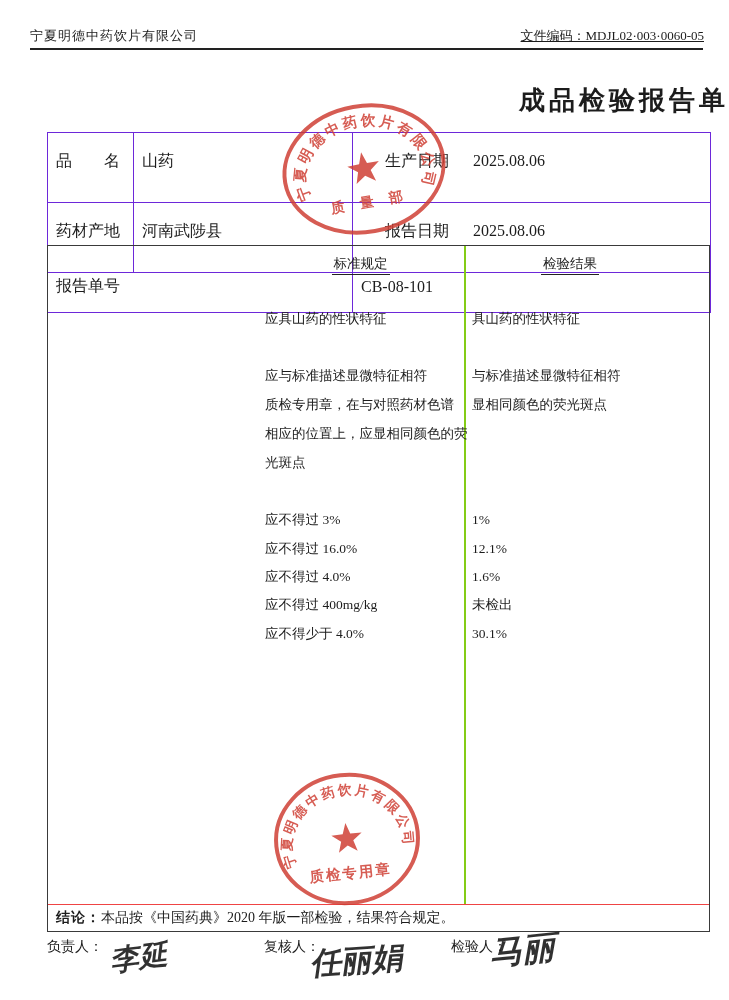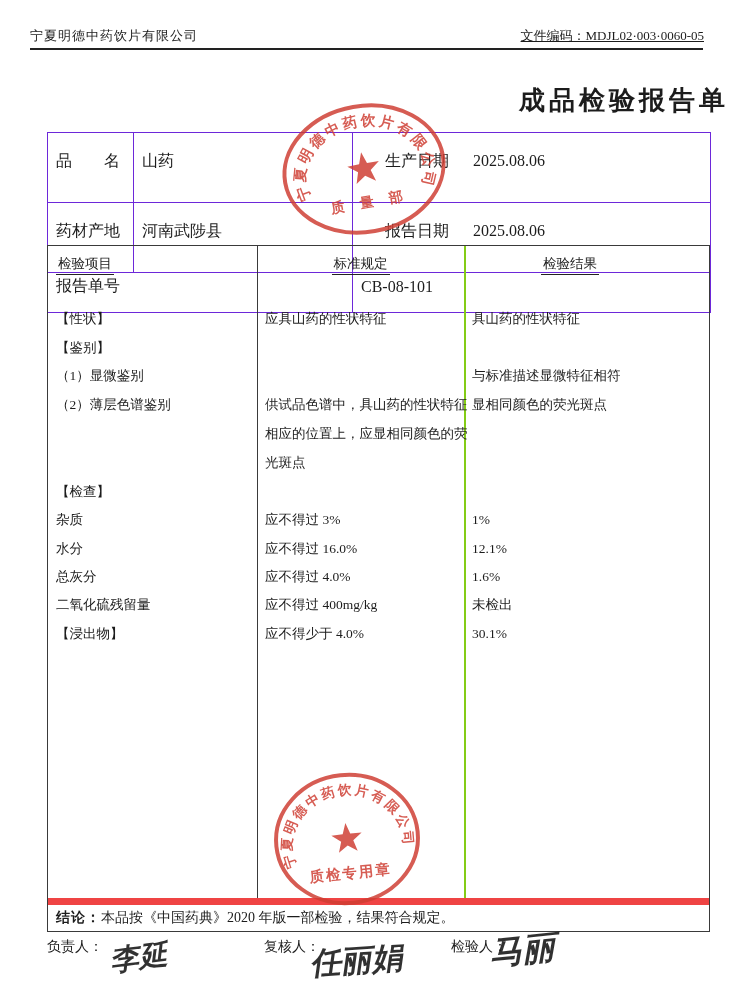--- a/index.html
+++ b/index.html
@@ -26,21 +26,21 @@
   .col{position:absolute;top:0;bottom:27px;}
   .col-1{left:0;width:209px;border-right:1px solid #3a3a3a;}
   .col-2{left:209px;width:207px;border-right:2px solid #84cc16;}
   .col-3{left:416px;width:212px;}
   .chead{position:absolute;top:9px;font-size:13.5px;}
   .chead span{border-bottom:1px solid #222;padding:0 2px 3px 2px;}
   .chead.left{left:8px;}
   .chead.center{left:0;width:100%;text-align:center;}
   .tl{position:absolute;left:8px;font-size:13.5px;line-height:20px;white-space:nowrap;}
 
-  .conclusion{position:absolute;left:0;right:0;bottom:0;height:26px;border-top:7px solid #ef4444;
+  .conclusion{position:absolute;left:0;right:0;bottom:0;height:26px;border-top:1px solid #ef4444;
               line-height:26px;padding-left:8px;font-size:14px;white-space:nowrap;}
   .conclusion b{letter-spacing:1px;}
 
   
   .sig-label{font-size:14px;top:938px;}
   .sig{font-weight:bold;opacity:.88;white-space:nowrap;color:#151515;}
   .sig-1{left:112px;top:938px;font-size:29px;transform:rotate(-7deg) skewX(-14deg);}
   .sig-2{left:312px;top:940px;font-size:31px;transform:rotate(-4deg) skewX(-12deg);}
   .sig-3{left:492px;top:928px;font-size:33px;transform:rotate(-6deg) skewX(-16deg);}
 
@@ -81,37 +81,25 @@
     </td>
   </tr>
   <tr>
     <td colspan="2">报告单号</td>
     <td>CB-08-101</td>
   </tr>
 </tbody>
   </table>
 
 <div class="abs main-table">
-  <div class="col col-1">
-    <div class="chead left"><span>检验项目</span></div>
-    <div class="tl" style="top:63px">【性状】</div>
-    <div class="tl" style="top:92px">【鉴别】</div>
-    <div class="tl" style="top:120px">（1）显微鉴别</div>
-    <div class="tl" style="top:149px">（2）薄层色谱鉴别</div>
-    <div class="tl" style="top:236px">【检查】</div>
-    <div class="tl" style="top:264px">杂质</div>
-    <div class="tl" style="top:293px">水分</div>
-    <div class="tl" style="top:321px">总灰分</div>
-    <div class="tl" style="top:349px">二氧化硫残留量</div>
-    <div class="tl" style="top:378px">【浸出物】</div>
-  </div>
   <div class="col col-2">
     <div class="chead center"><span>标准规定</span></div>
     <div class="tl" style="top:63px">应具山药的性状特征</div>
-    <div class="tl" style="top:149px">供试品色谱中，具山药的性状特征</div>
+    <div class="tl" style="top:120px">应与标准描述显微特征相符</div>
+    <div class="tl" style="top:149px">质检专用章，在与对照药材色谱</div>
     <div class="tl" style="top:178px">相应的位置上，应显相同颜色的荧</div>
     <div class="tl" style="top:207px">光斑点</div>
     <div class="tl" style="top:264px">应不得过 3%</div>
     <div class="tl" style="top:293px">应不得过 16.0%</div>
     <div class="tl" style="top:321px">应不得过 4.0%</div>
     <div class="tl" style="top:349px">应不得过 400mg/kg</div>
     <div class="tl" style="top:378px">应不得少于 4.0%</div>
   </div>
   <div class="col col-3">
     <div class="chead center"><span>检验结果</span></div>

